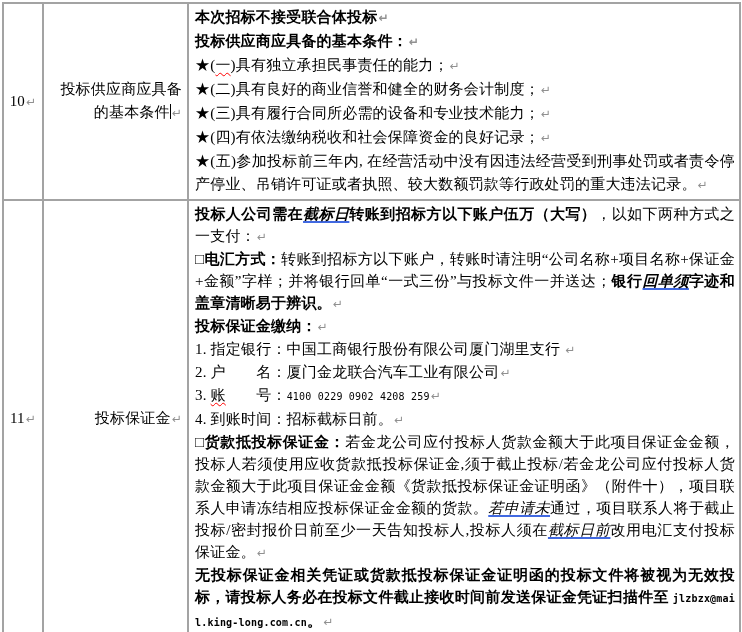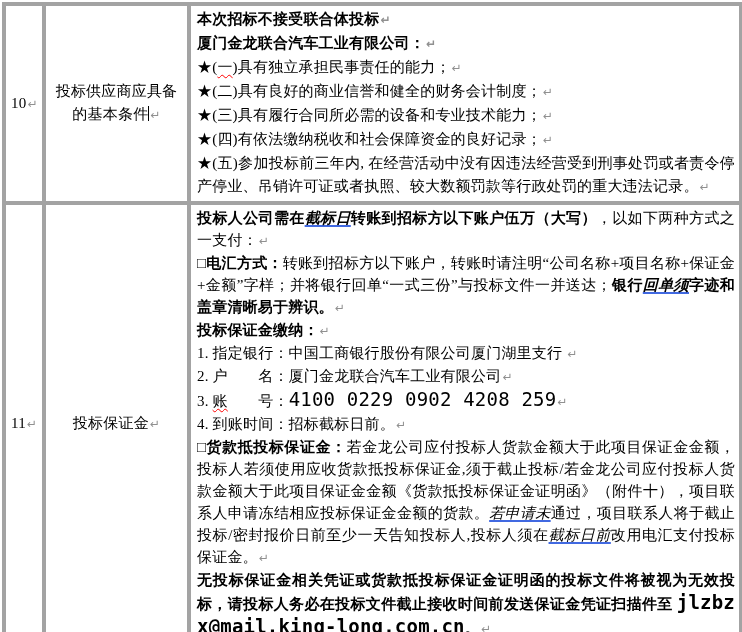--- a/index.html
+++ b/index.html
@@ -15,56 +15,56 @@
     color: #000;
   }
   table.doc {
     border-collapse: collapse;
     table-layout: fixed;
     width: 737px;
     margin: 2px 0 0 2px;
     border: 2px solid #000;
   }
   td {
-    border: 4px solid #a3a3a3;
+    border: 2px solid #a3a3a3;
     padding: 2px 5px;
     overflow: hidden;
     vertical-align: middle;
   }
   .col-num   { width: 40px; }
   .col-title { width: 145px; }
   .col-body  { width: 552px; }
   .cell-body { vertical-align: top; padding: 2px 4px 2px 6px; }
   .para {
     margin: 0;
     font-size: 15px;
     line-height: 23px;
     text-align: justify;
     letter-spacing: 0.2px;
   }
   .row11 .para { line-height: 22px; }
   .cell-num .para { text-align: center; }
-  .cell-title .para { text-align: center; }
+  .cell-title .para { text-align: right; }
   .b { font-weight: bold; }
   .blue { color: #000000; }
   .ublue {
     text-decoration-line: underline;
     text-decoration-color: #4169e1;
     text-decoration-thickness: 2px;
     text-underline-offset: 2px;
     font-style: italic;
   }
   .wavy {
     text-decoration-line: underline;
     text-decoration-style: wavy;
     text-decoration-color: #ff0000;
     text-decoration-thickness: 1px;
     text-underline-offset: 2px;
   }
-  .mono { font-family: "DejaVu Sans Mono", monospace; font-size: 19px; }
+  .mono { font-family: "DejaVu Sans Mono", monospace; font-size: 10px; }
   .brk  { word-break: break-all; }
   .pmark {
     color: #909090;
     font-size: 12px;
     font-family: "DejaVu Sans", sans-serif;
     padding-left: 1px;
   }
   .cursor {
     display: inline-block;
     width: 1px; height: 15px;
@@ -86,21 +86,21 @@
     <tbody>
         <tr style="height:188px;">
       <td class="cell-num">
         <p class="para"><span>10</span><span class="pmark">↵</span></p>
       </td>
       <td class="cell-title">
         <p class="para"><span>投标供应商应具备的基本条件</span><span class="cursor"></span><span class="pmark">↵</span></p>
       </td>
       <td class="cell-body">
         <p class="para b"><span>本次招标不接受联合体投标</span><span class="pmark">↵</span></p>
-        <p class="para b"><span>厦门金龙联合汽车工业有限公司：</span><span class="pmark">↵</span></p>
+        <p class="para b"><span>投标供应商应具备的基本条件：</span><span class="pmark">↵</span></p>
         <p class="para"><span>★(</span><span class="wavy">一</span><span>)具有独立承担民事责任的能力；</span><span class="pmark">↵</span></p>
         <p class="para"><span>★(二)具有良好的商业信誉和健全的财务会计制度；</span><span class="pmark">↵</span></p>
         <p class="para"><span>★(三)具有履行合同所必需的设备和专业技术能力；</span><span class="pmark">↵</span></p>
         <p class="para"><span>★(四)有依法缴纳税收和社会保障资金的良好记录；</span><span class="pmark">↵</span></p>
         <p class="para"><span>★(五)参加投标前三年内, 在经营活动中没有因违法经营受到刑事处罚或者责令停产停业、吊销许可证或者执照、较大数额罚款等行政处罚的重大违法记录。</span><span class="pmark">↵</span></p>
       </td>
     </tr>
 
     <tr class="row11" style="height:431px;">
       <td class="cell-num">

